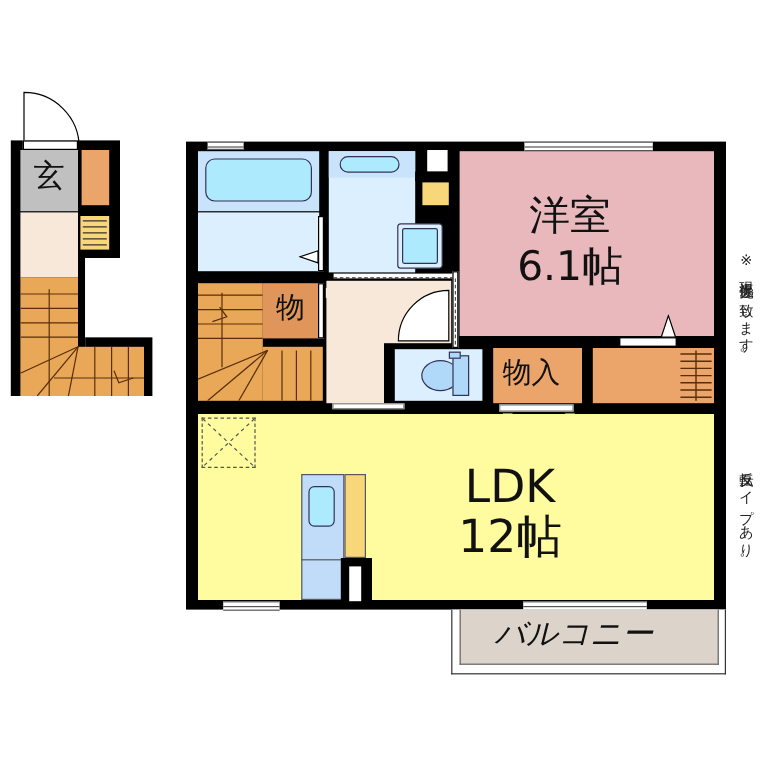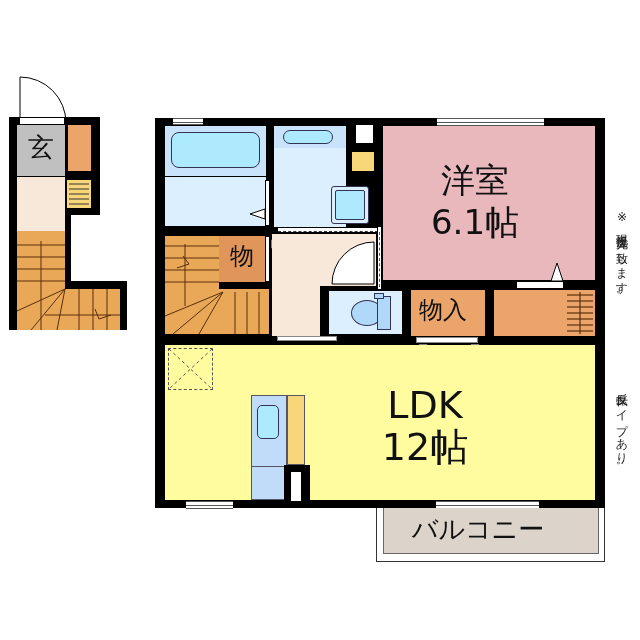--- a/index.html
+++ b/index.html
@@ -178,16 +178,16 @@
 <div class="abs" style="left:257px;top:405px;width:22px;height:34px;background:#aeeafe;border:1.5px solid #335;border-radius:5px;"></div>
 <div class="abs" style="left:287px;top:395px;width:18px;height:70px;background:#f7d77a;border:1px solid #556;"></div>
 <div class="abs wall" style="left:284px;top:465px;width:26px;height:36px;"></div>
 <div class="abs" style="left:291px;top:472px;width:10px;height:29px;background:#fff;"></div>
 
 <div class="win" style="left:186px;top:501px;width:47px;height:6px;"></div>
 <div class="win" style="left:436px;top:501px;width:103px;height:6px;"></div>
 
 <div class="abs" style="left:376px;top:508px;width:229px;height:54px;border:1px solid #333;border-top:none;background:#fff;"></div>
 <div class="abs" style="left:383px;top:508px;width:216px;height:46px;background:#dcd3cb;border:1px solid #666;border-top:none;"></div>
-<div class="lbl" style="left:383px;top:516px;width:190px;font-size:26px;">バルコニー</div>
+<div class="lbl" style="left:383px;top:516px;width:190px;font-size:26px;font-style:italic;">バルコニー</div>
 
 <div class="vtext" style="left:613px;top:210px;">※現況優先と致します。</div>
 <div class="vtext" style="left:613px;top:384px;">反転タイプあり。</div>
 
 </body></html>

